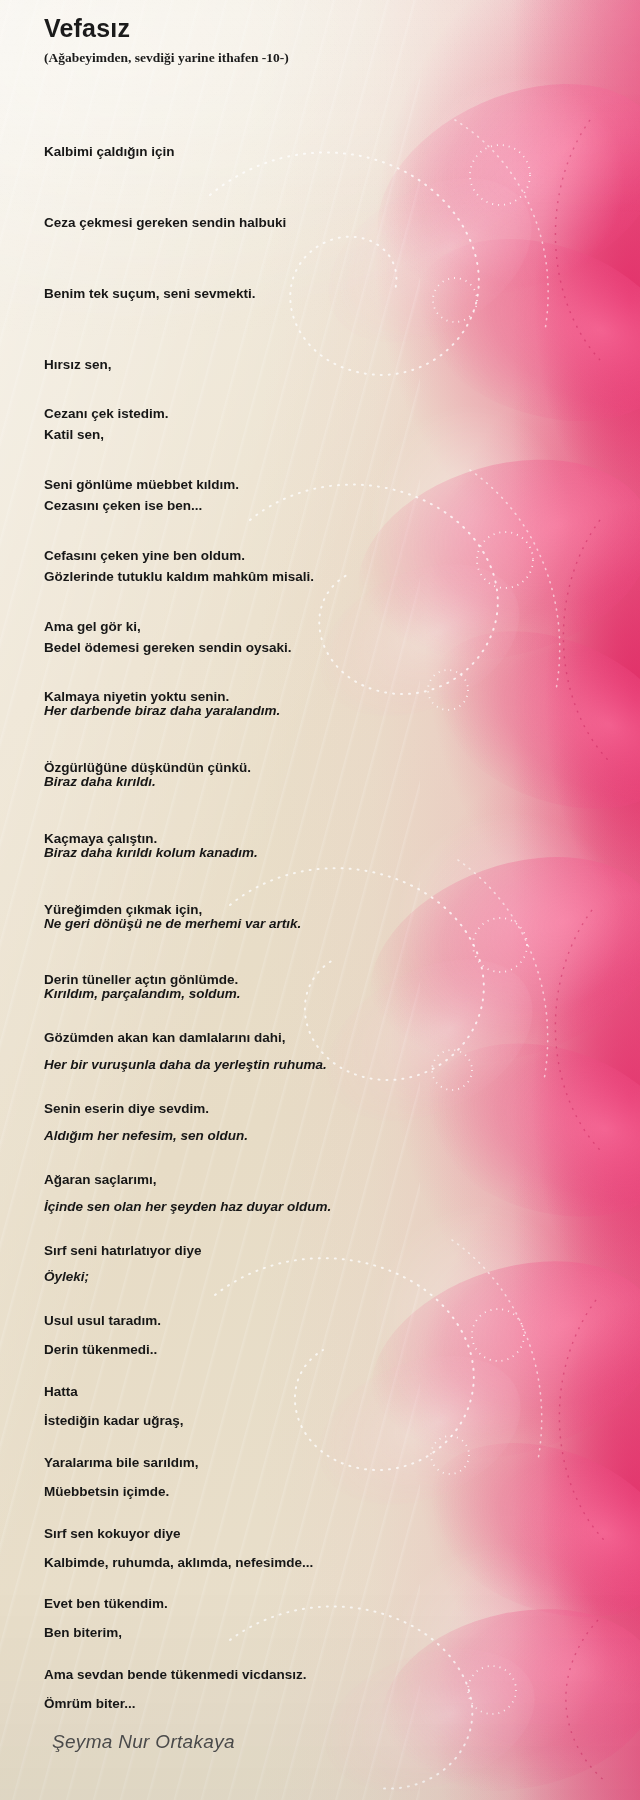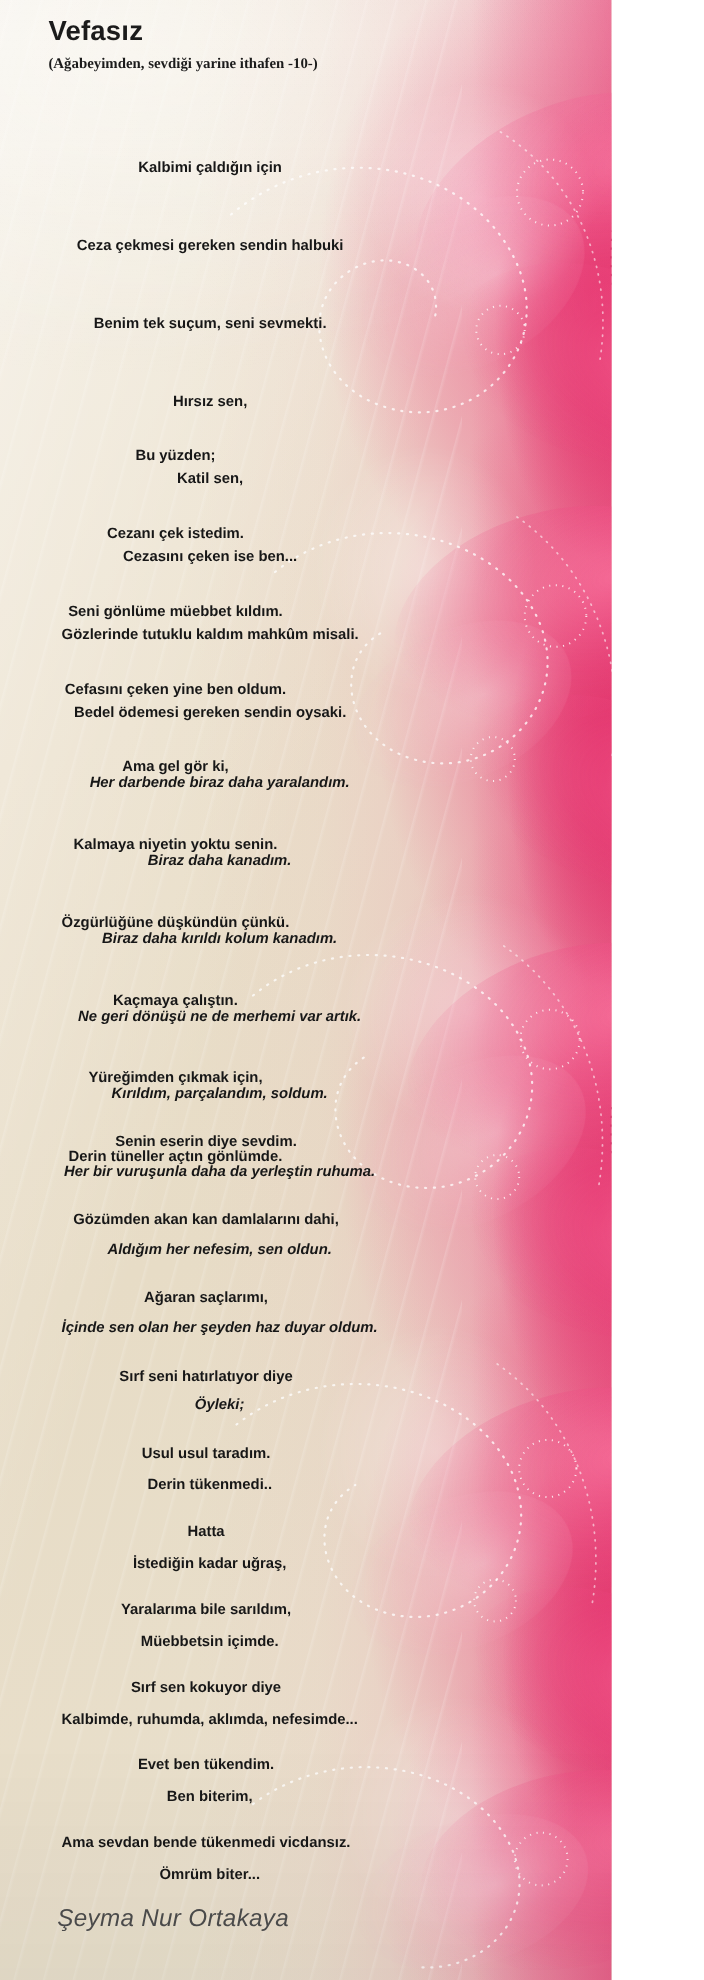--- a/index.html
+++ b/index.html
@@ -9,28 +9,27 @@
   body {
     width: 640px;
     height: 1800px;
     background: #ffffff;
     font-family: "Liberation Sans", sans-serif;
     overflow: hidden;
   }
 
   #poem-card {
     position: relative;
-    width: 556px;
+    width: 640px;
     height: 1800px;
     overflow: hidden;
     
     background:
       linear-gradient(110deg, rgba(255,255,255,0.55) 0%, rgba(255,255,255,0.0) 45%),
       linear-gradient(160deg, #efe8d8 0%, #eadfca 35%, #e7dcc6 60%, #e9e0cd 100%);
-    text-align: center;
   }
 
   
   .art {
     position: absolute;
     pointer-events: none;
   }
 
   
   .art-wash {
@@ -138,32 +137,31 @@
   }
 
   .stanza {
     position: absolute;
     left: 44px;
     font-size: 13.5px;
     font-weight: bold;
     color: #171717;
     line-height: 23.6px;
     white-space: pre;
-    margin-left: 12px;
   }
 
   .stanza .line {
     display: block;
   }
 
   .signature {
     position: absolute;
     left: 52px;
     top: 1731px;
-    font-size: 22px;
+    font-size: 19px;
     font-style: italic;
     color: #4a4a4a;
     letter-spacing: 0.3px;
   }
 </style>
 </head>
 <body>
 
 <div id="poem-card">
 
@@ -253,47 +251,46 @@
       <span class="line">Ceza çekmesi gereken sendin halbuki</span>
       <span class="line">Benim tek suçum, seni sevmekti.</span>
       <span class="line">Hırsız sen,</span>
       <span class="line">Katil sen,</span>
       <span class="line">Cezasını çeken ise ben...</span>
       <span class="line">Gözlerinde tutuklu kaldım mahkûm misali.</span>
       <span class="line">Bedel ödemesi gereken sendin oysaki.</span>
     </div>
 
     <div class="stanza" style="top:355px;">
-      <span class="line">Bu yüzden;</span>
       <span class="line">Cezanı çek istedim.</span>
       <span class="line">Seni gönlüme müebbet kıldım.</span>
       <span class="line">Cefasını çeken yine ben oldum.</span>
       <span class="line">Ama gel gör ki,</span>
       <span class="line">Kalmaya niyetin yoktu senin.</span>
       <span class="line">Özgürlüğüne düşkündün çünkü.</span>
       <span class="line">Kaçmaya çalıştın.</span>
       <span class="line">Yüreğimden çıkmak için,</span>
       <span class="line">Derin tüneller açtın gönlümde.</span>
     </div>
 
     <div class="stanza" style="top:652px;font-style:italic;">
       <span class="line">Her darbende biraz daha yaralandım.</span>
-      <span class="line">Biraz daha kanadım.</span>
+      <span class="line">Biraz daha kırıldı.</span>
       <span class="line">Biraz daha kırıldı kolum kanadım.</span>
       <span class="line">Ne geri dönüşü ne de merhemi var artık.</span>
       <span class="line">Kırıldım, parçalandım, soldum.</span>
       <span class="line">Her bir vuruşunla daha da yerleştin ruhuma.</span>
       <span class="line">Aldığım her nefesim, sen oldun.</span>
       <span class="line">İçinde sen olan her şeyden haz duyar oldum.</span>
       <span class="line">Öyleki;</span>
     </div>
 
     <div class="stanza" style="top:979px;">
+      <span class="line">Gözümden akan kan damlalarını dahi,</span>
       <span class="line">Senin eserin diye sevdim.</span>
-      <span class="line">Gözümden akan kan damlalarını dahi,</span>
       <span class="line">Ağaran saçlarımı,</span>
       <span class="line">Sırf seni hatırlatıyor diye</span>
       <span class="line">Usul usul taradım.</span>
       <span class="line">Hatta</span>
       <span class="line">Yaralarıma bile sarıldım,</span>
       <span class="line">Sırf sen kokuyor diye</span>
       <span class="line">Evet ben tükendim.</span>
       <span class="line">Ama sevdan bende tükenmedi vicdansız.</span>
     </div>
 

